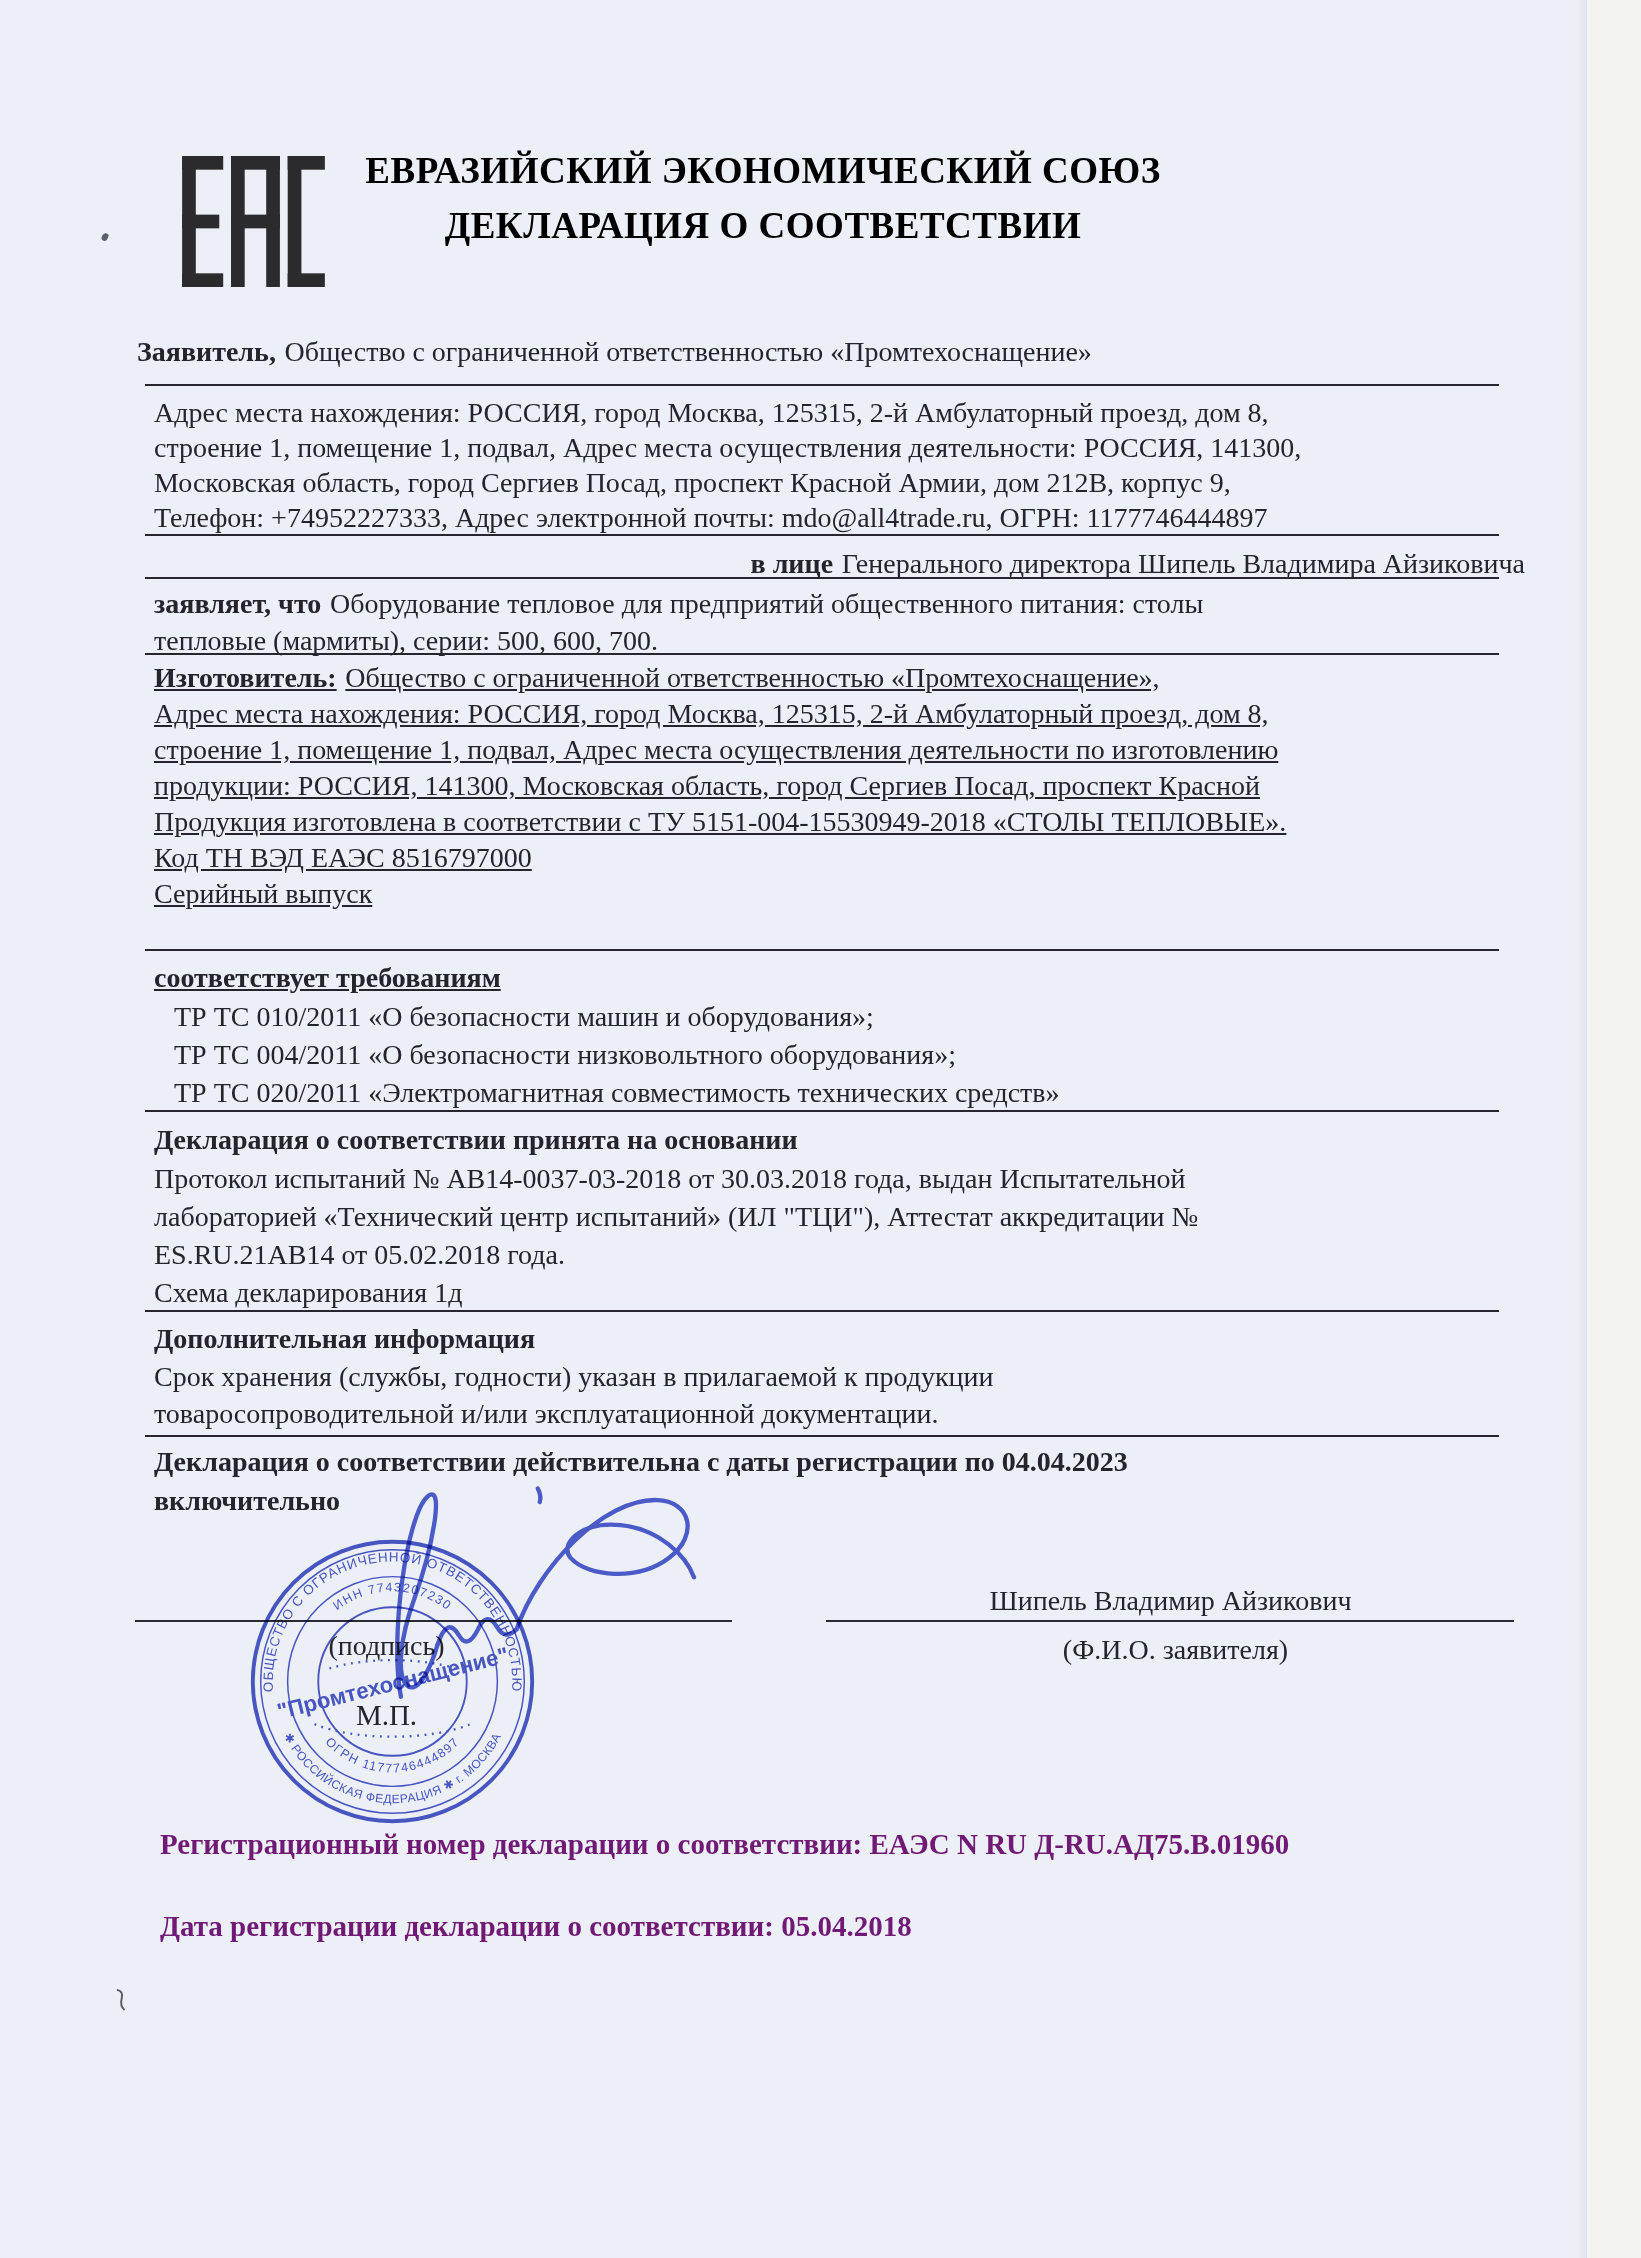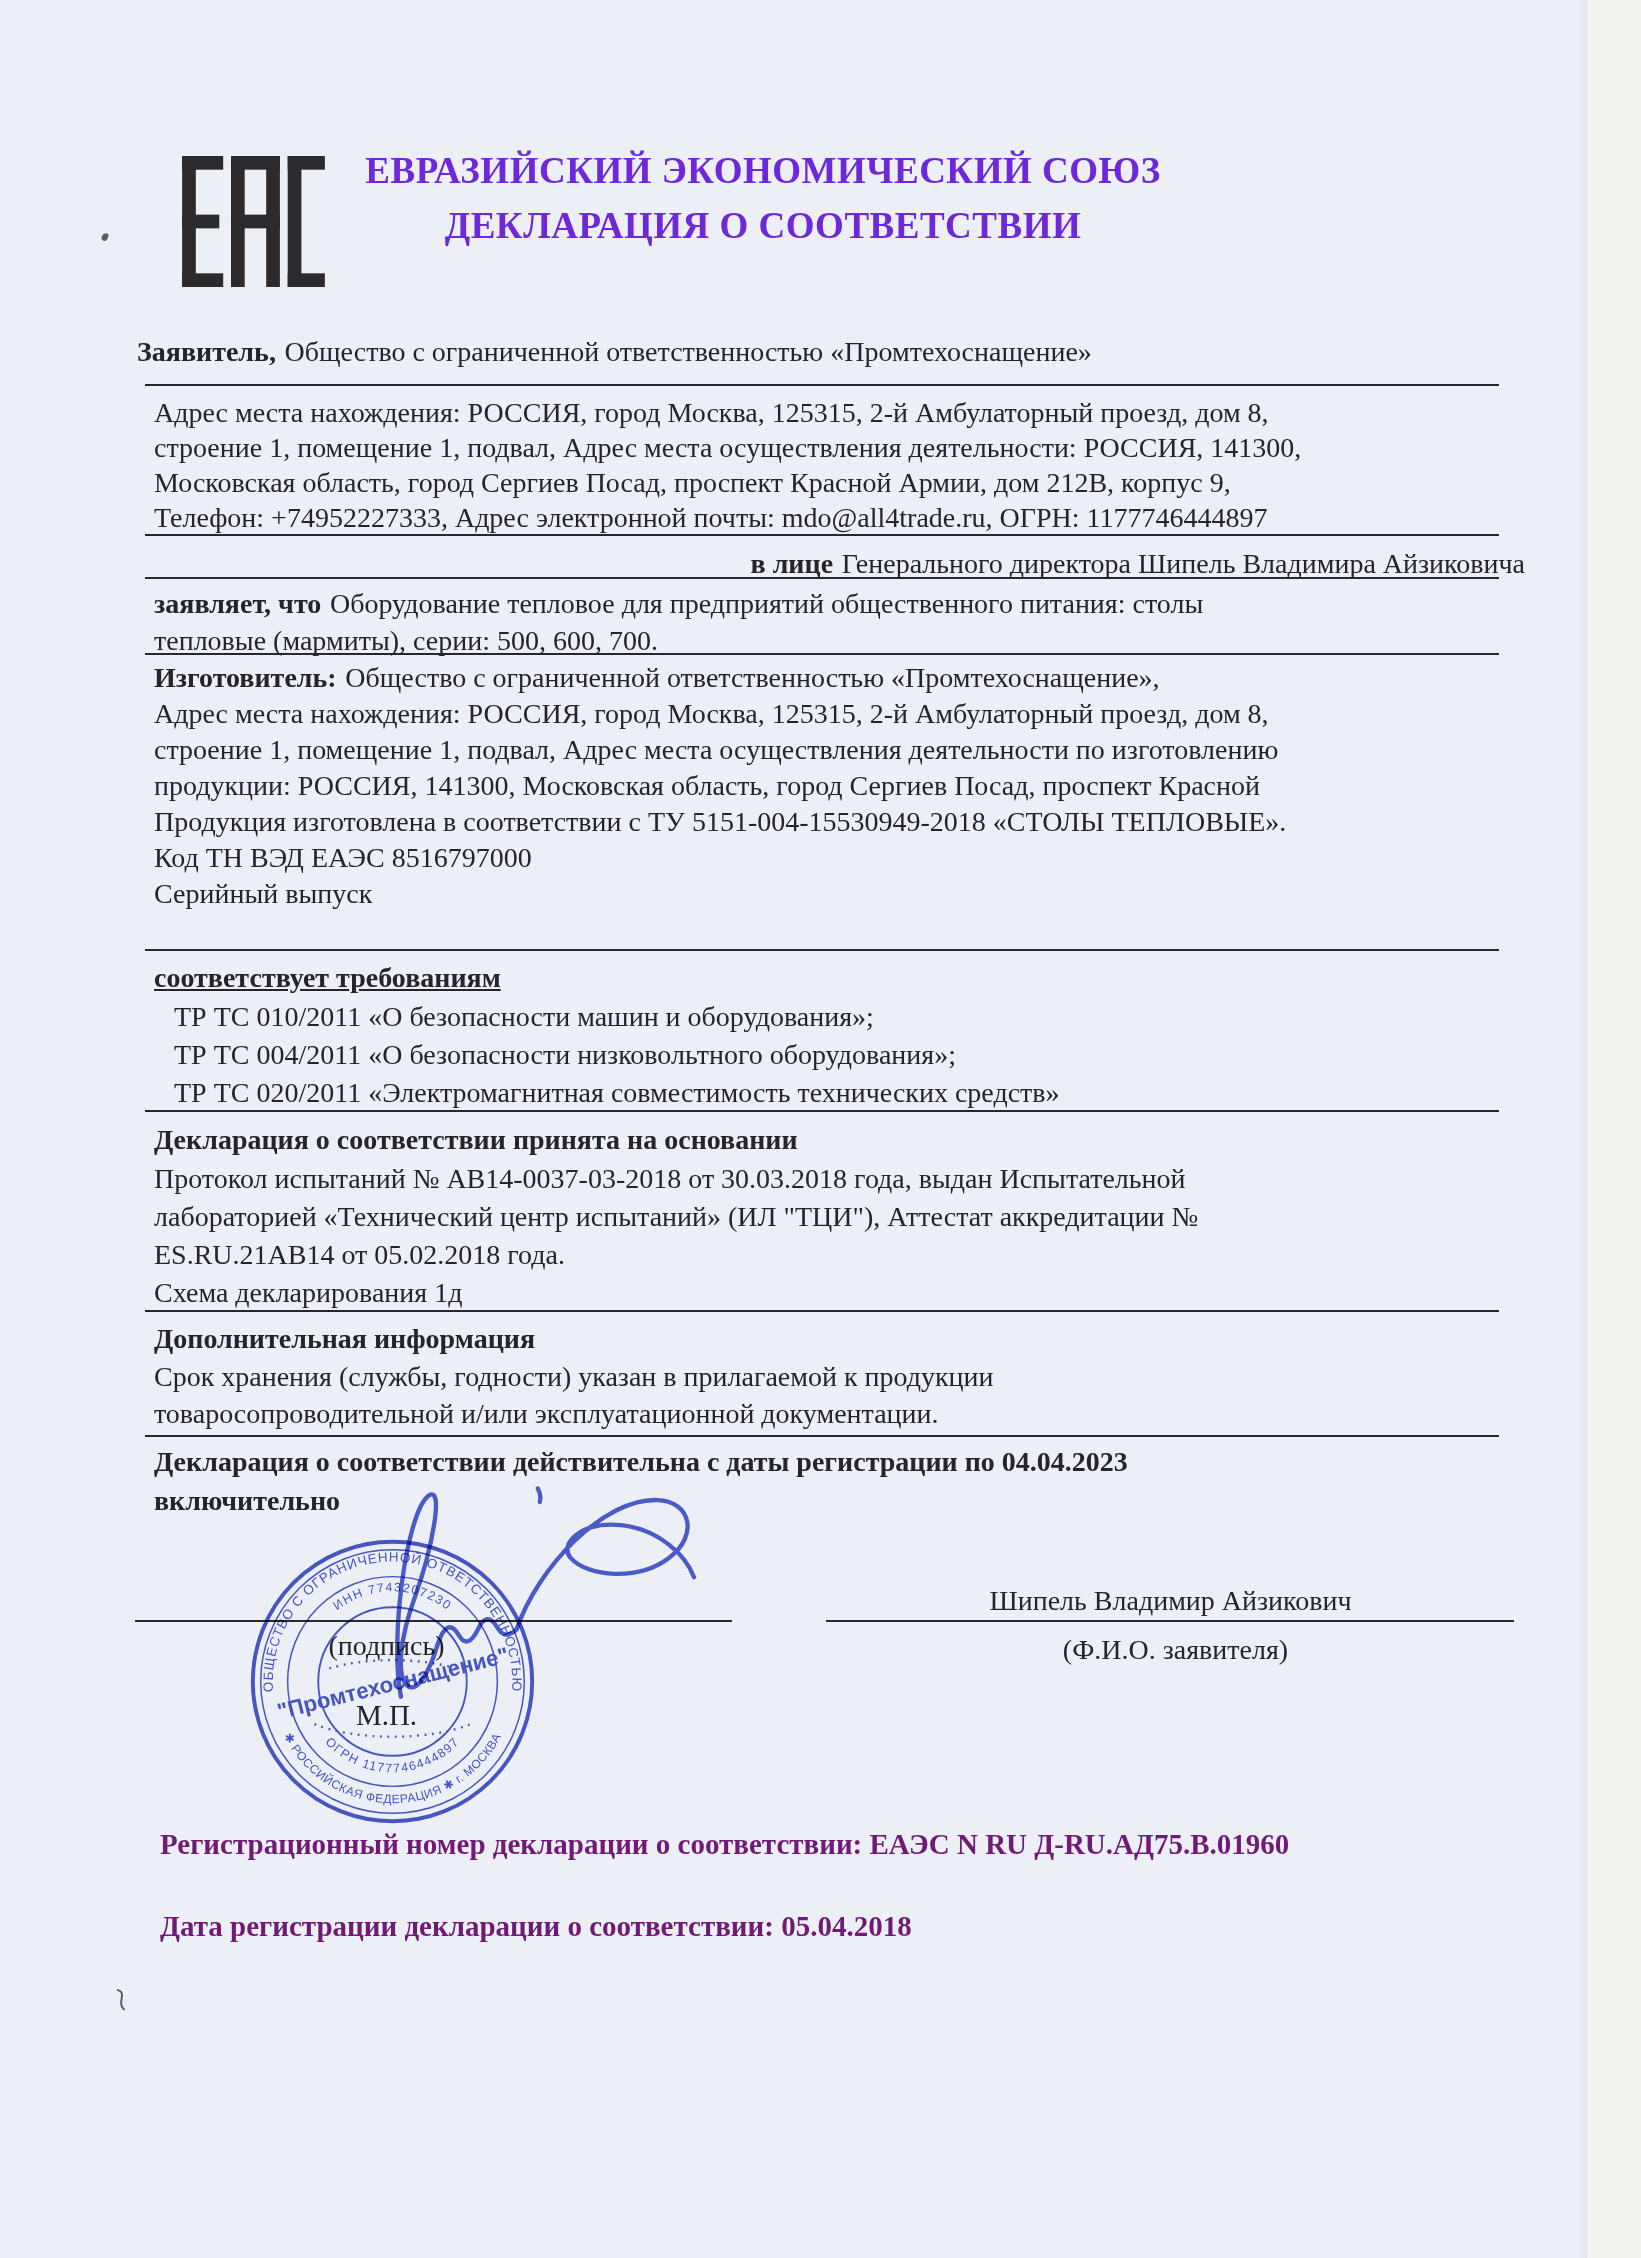--- a/index.html
+++ b/index.html
@@ -7,21 +7,21 @@
         font-family:"Liberation Serif",serif;color:#24242a;overflow:hidden;}
   .edge-strip{position:absolute;top:0;right:0;width:54px;height:100%;
         background:#f3f4f0;border-left:1px solid #dfe2e8;}
   .edge-shade{position:absolute;top:0;right:54px;width:9.7px;height:100%;
         background:linear-gradient(to right, rgba(205,210,222,0), rgba(205,210,222,.35));}
 
   .logo{position:absolute;left:180px;top:156px;width:147px;height:131px;color:#2b2b2e;}
   .sr{position:absolute;width:1px;height:1px;overflow:hidden;clip:rect(0 0 0 0);white-space:nowrap;}
 
   .title{position:absolute;left:309px;top:143px;width:908px;text-align:center;
-         font-weight:bold;font-size:37px;line-height:55px;color:#6d28d9;letter-spacing:0.5px;}
+         font-weight:bold;font-size:37px;line-height:55px;color:#000000;letter-spacing:0.5px;}
 
   .sec{position:absolute;left:154px;width:1371px;font-size:28px;line-height:36px;}
   .sec .ln{white-space:nowrap;}
   .b{font-weight:bold;}
   .lead{font-weight:bold;margin-right:8.7px;}
 
   .sep{position:absolute;left:145px;width:1354px;height:1.9px;background:#26262c;}
 
   .sigline{position:absolute;height:1.9px;background:#2a2a30;}
   .caption{position:absolute;font-size:28px;text-align:center;}
@@ -86,21 +86,21 @@
     <div class="ln"><span class="lead">в лице</span><span>Генерального директора Шипель Владимира Айзиковича</span></div>
   </div>
   <div class="sep" style="top:577px;"></div>
 
   <div class="sec" style="top:585px;line-height:37px;">
     <div class="ln"><span class="lead">заявляет, что</span><span>Оборудование тепловое для предприятий общественного питания: столы</span></div>
     <div class="ln">тепловые (мармиты), серии: 500, 600, 700.</div>
   </div>
   <div class="sep" style="top:653px;"></div>
 
-  <div class="sec" style="top:660px;line-height:36px;">
+  <div class="sec" style="top:660px;line-height:36px;text-decoration:underline;">
     <div class="ln"><span class="lead">Изготовитель:</span><span>Общество с ограниченной ответственностью «Промтехоснащение»,</span></div>
     <div class="ln">Адрес места нахождения: РОССИЯ, город Москва, 125315, 2-й Амбулаторный проезд, дом 8,</div>
     <div class="ln">строение 1, помещение 1, подвал, Адрес места осуществления деятельности по изготовлению</div>
     <div class="ln">продукции: РОССИЯ, 141300, Московская область, город Сергиев Посад, проспект Красной</div>
     <div class="ln">Продукция изготовлена в соответствии с ТУ 5151-004-15530949-2018 «СТОЛЫ ТЕПЛОВЫЕ».</div>
     <div class="ln">Код ТН ВЭД ЕАЭС 8516797000</div>
     <div class="ln">Серийный выпуск</div>
   </div>
   <div class="sep" style="top:949px;"></div>
 

